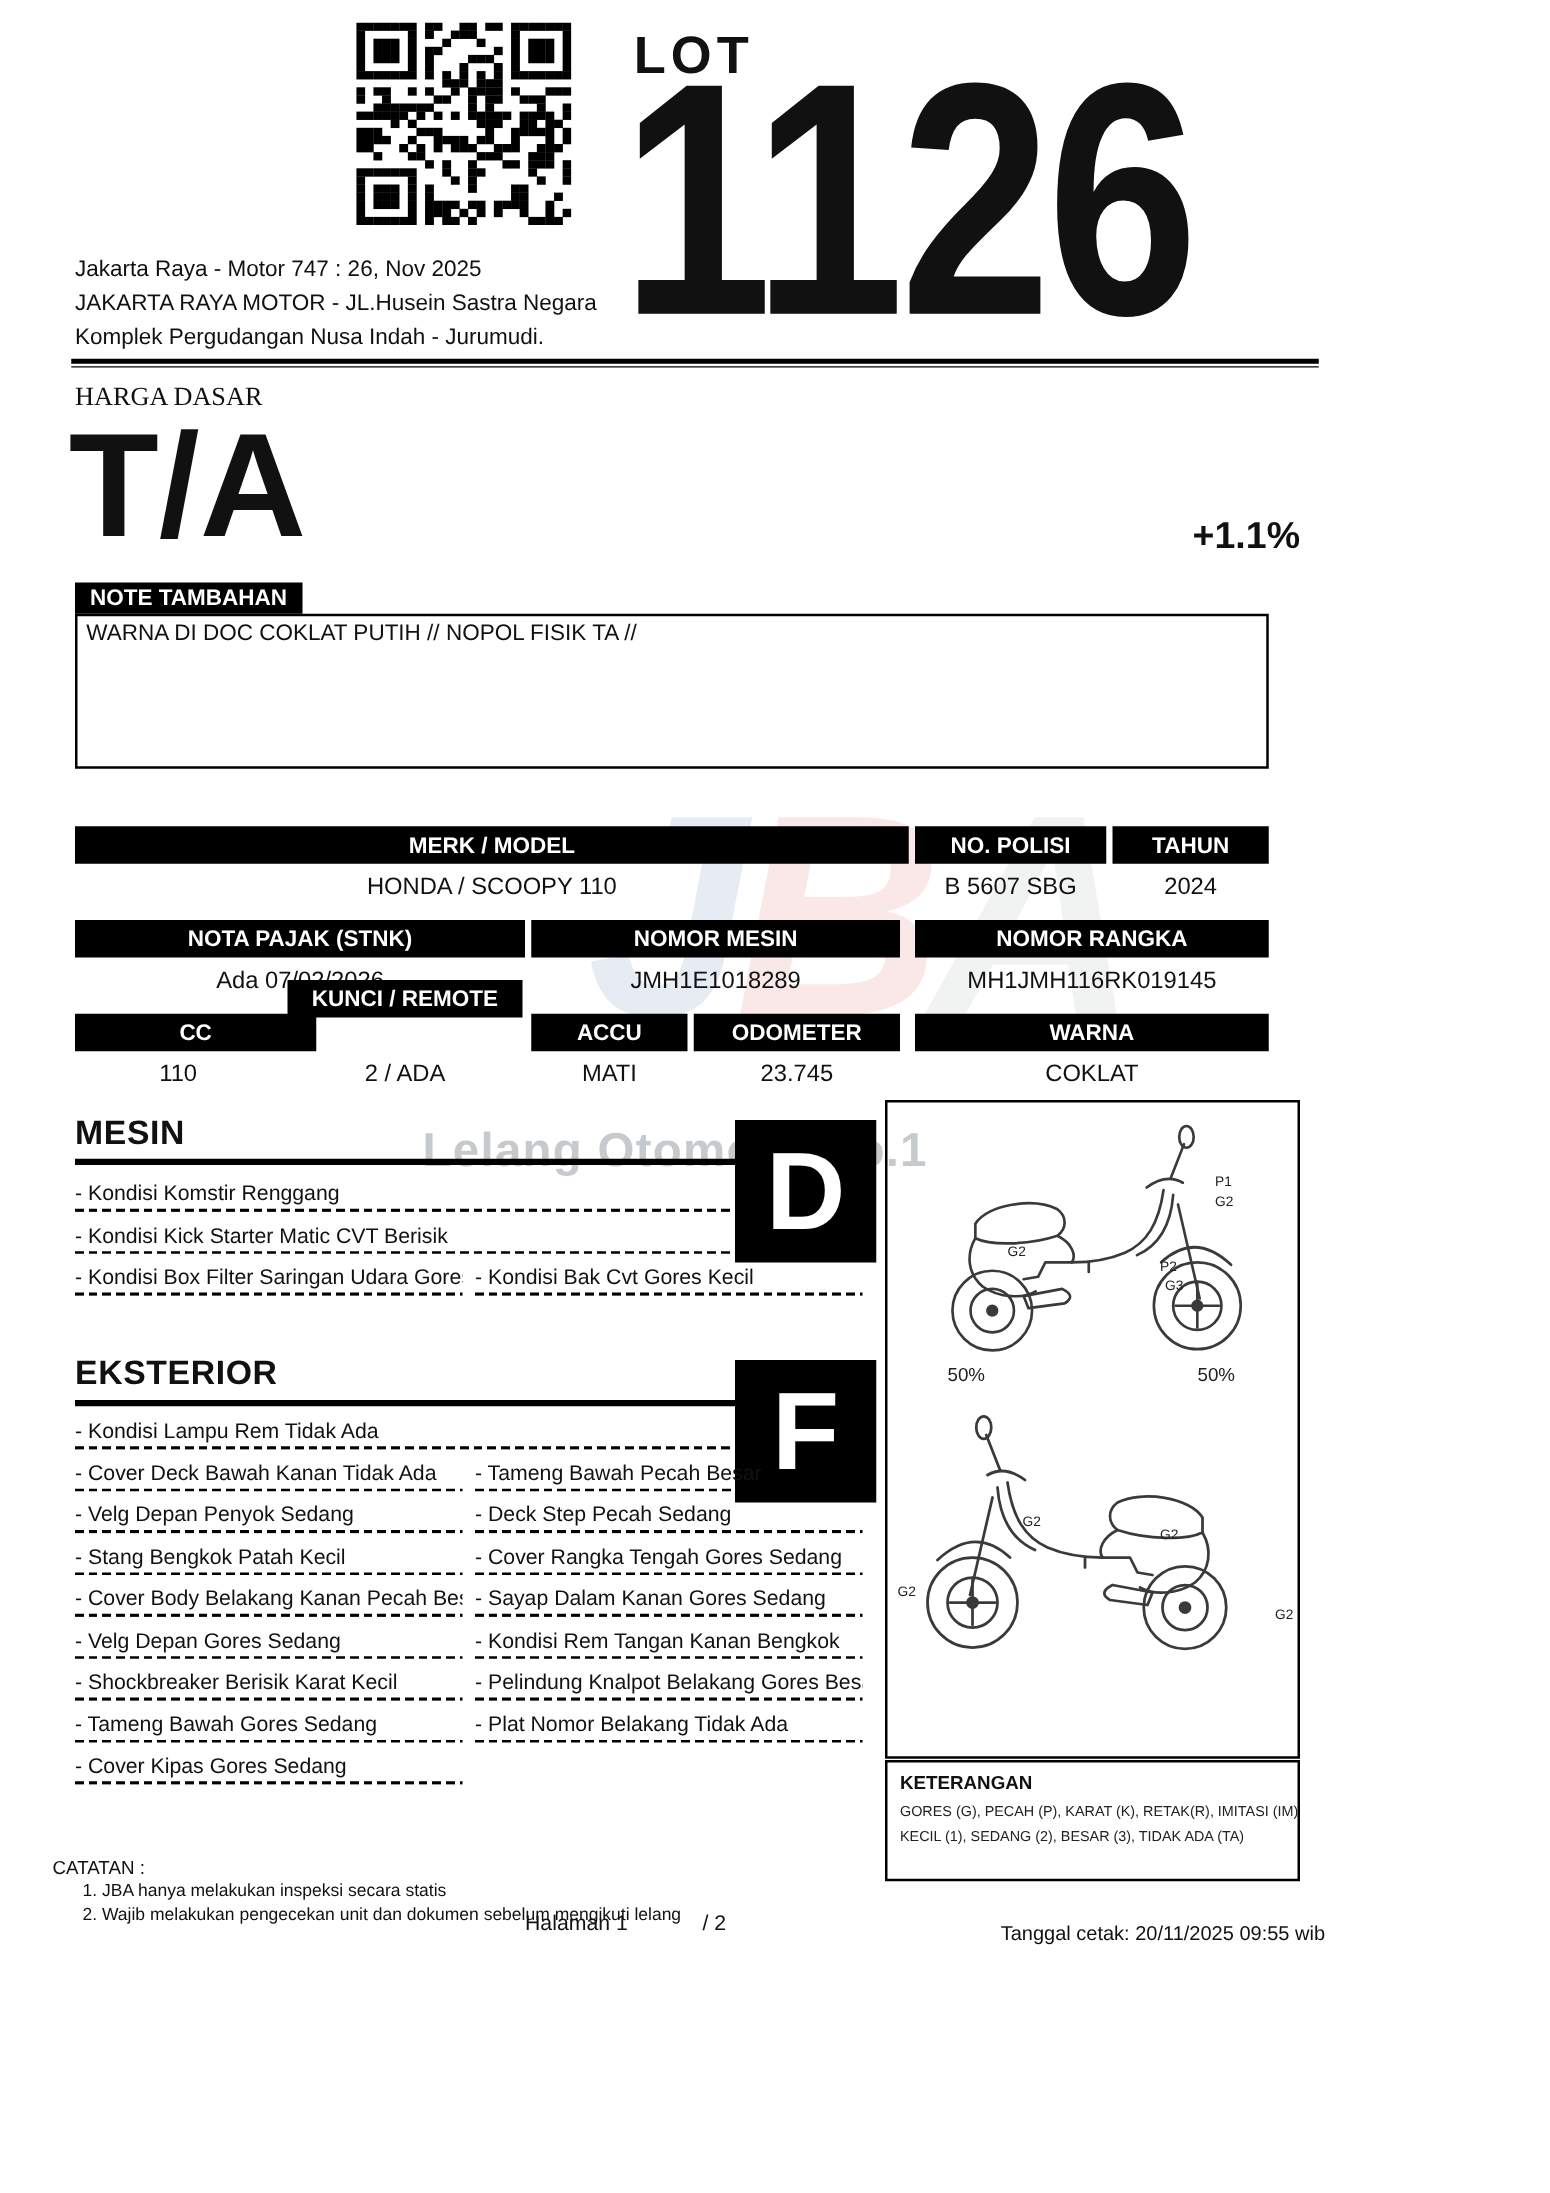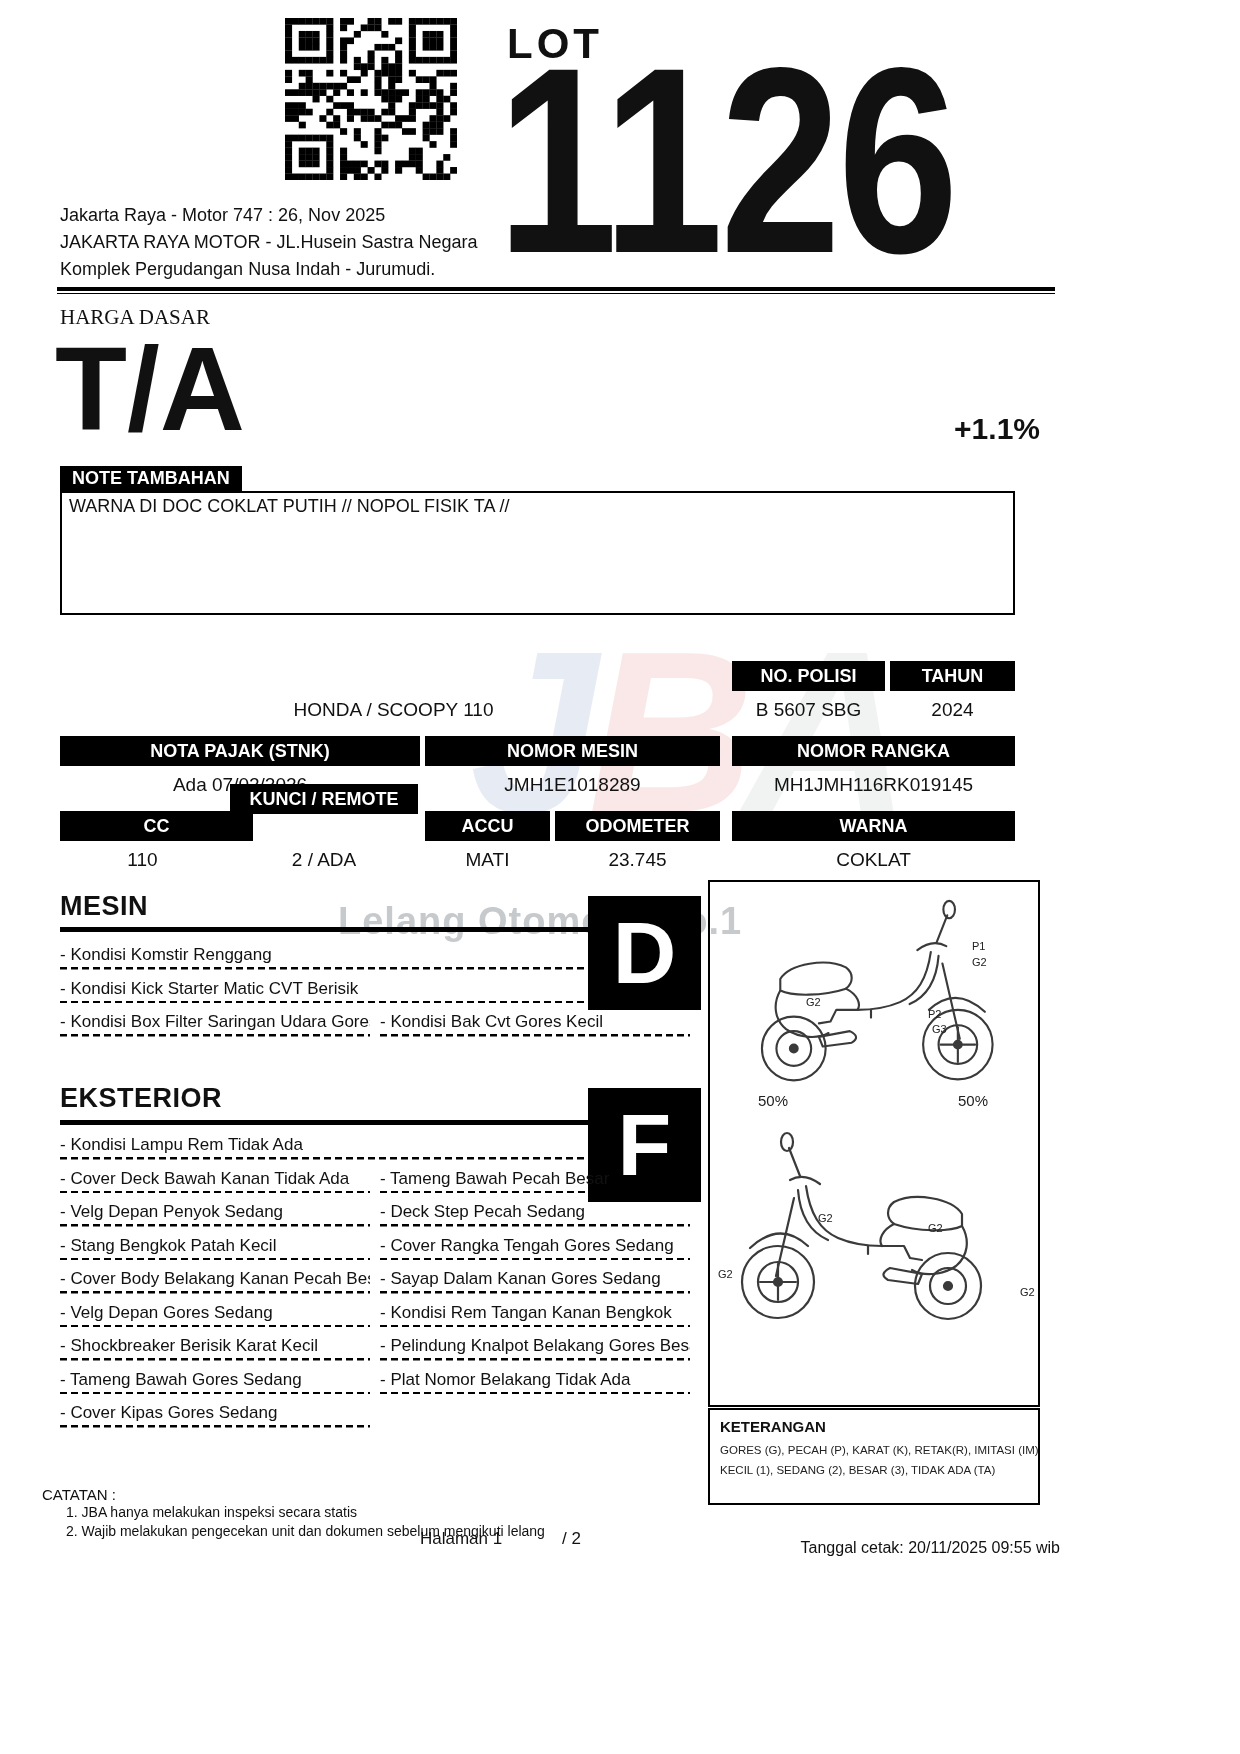--- a/index.html
+++ b/index.html
@@ -387,20 +387,21 @@
 
   <div class="abs harga-label" style="left:60px;top:305px">HARGA DASAR</div>
   <div class="abs ta-value" style="left:55px;top:330px">T/A</div>
   <div class="abs pct" style="left:860px;top:412px;width:180px;text-align:right">+1.1%</div>
 
   <div class="abs note-label" style="left:60px;top:466px">NOTE TAMBAHAN</div>
   <div class="abs note-box" style="left:60px;top:491px;width:955px;height:124px">
     <div class="note-text">WARNA DI DOC COKLAT PUTIH // NOPOL FISIK TA //</div>
   </div>
 
+  <div class="hdr-cell" style="left:60px;top:661px;width:667px">MERK / MODEL</div>
   <div class="hdr-cell" style="left:732px;top:661px;width:153px">NO. POLISI</div>
   <div class="hdr-cell" style="left:890px;top:661px;width:125px">TAHUN</div>
   <div class="val-cell" style="left:60px;top:691px;width:667px">HONDA / SCOOPY 110</div>
   <div class="val-cell" style="left:732px;top:691px;width:153px">B 5607 SBG</div>
   <div class="val-cell" style="left:890px;top:691px;width:125px">2024</div>
 
   <div class="hdr-cell" style="left:60px;top:736px;width:360px">NOTA PAJAK (STNK)</div>
   <div class="hdr-cell" style="left:425px;top:736px;width:295px">NOMOR MESIN</div>
   <div class="hdr-cell" style="left:732px;top:736px;width:283px">NOMOR RANGKA</div>
   <div class="val-cell" style="left:60px;top:766px;width:360px">Ada 07/02/2026</div>

